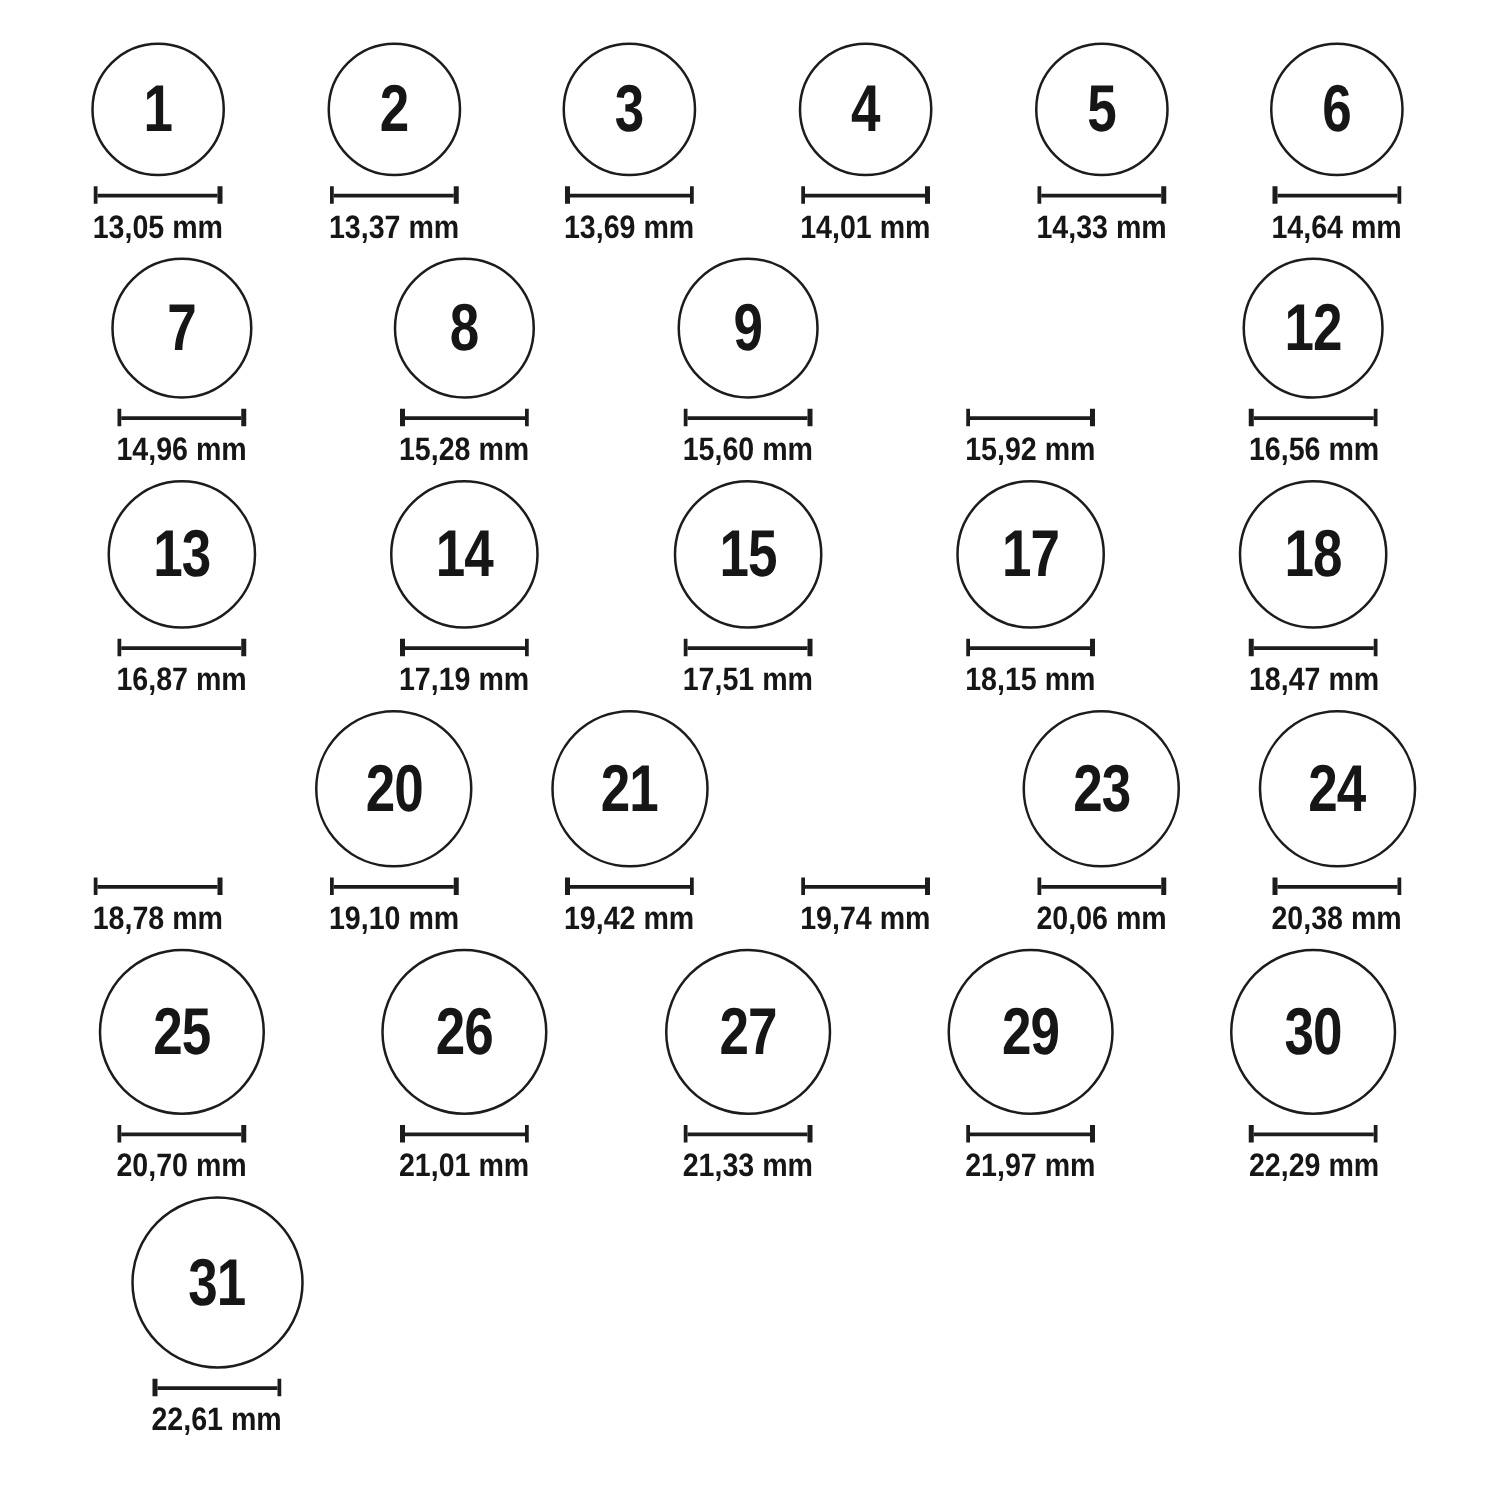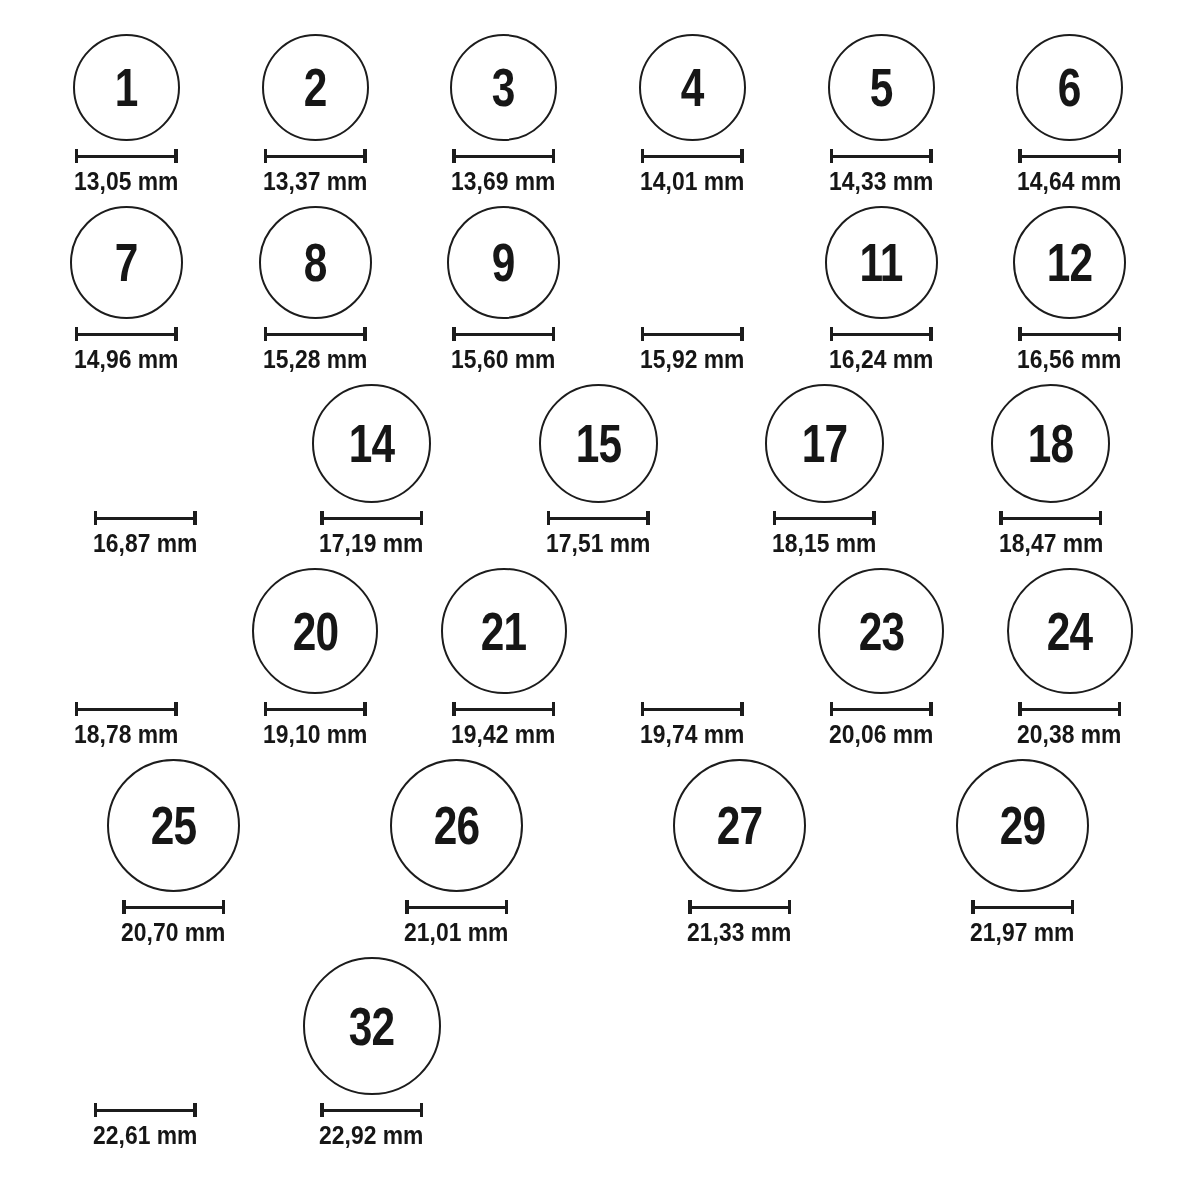--- a/index.html
+++ b/index.html
@@ -188,43 +188,35 @@
       <div class="cell">
         <div class="measure">
           <span class="tick"></span>
           <span class="bar"></span>
           <span class="tick"></span>
         </div>
         <span class="dia">15,92 mm</span>
       </div>
       <div class="cell">
         <div class="circle">
-          <span class="num">11</span>
-        </div>
-        <div class="measure">
-          <span class="tick"></span>
-          <span class="bar"></span>
-          <span class="tick"></span>
-        </div>
-        <span class="dia">16,24 mm</span>
-      </div>
-      <div class="cell">
-        <div class="circle">
           <span class="num">12</span>
         </div>
         <div class="measure">
           <span class="tick"></span>
           <span class="bar"></span>
           <span class="tick"></span>
         </div>
         <span class="dia">16,56 mm</span>
       </div>
     </div>
     <div class="row" style="--d: 119px;">
       <div class="cell">
+        <div class="circle">
+          <span class="num">13</span>
+        </div>
         <div class="measure">
           <span class="tick"></span>
           <span class="bar"></span>
           <span class="tick"></span>
         </div>
         <span class="dia">16,87 mm</span>
       </div>
       <div class="cell">
         <div class="circle">
           <span class="num">14</span>
@@ -370,38 +362,41 @@
         <div class="circle">
           <span class="num">29</span>
         </div>
         <div class="measure">
           <span class="tick"></span>
           <span class="bar"></span>
           <span class="tick"></span>
         </div>
         <span class="dia">21,97 mm</span>
       </div>
+      <div class="cell">
+        <div class="circle">
+          <span class="num">30</span>
+        </div>
+        <div class="measure">
+          <span class="tick"></span>
+          <span class="bar"></span>
+          <span class="tick"></span>
+        </div>
+        <span class="dia">22,29 mm</span>
+      </div>
     </div>
     <div class="row" style="--d: 138px;">
       <div class="cell">
+        <div class="circle">
+          <span class="num">31</span>
+        </div>
         <div class="measure">
           <span class="tick"></span>
           <span class="bar"></span>
           <span class="tick"></span>
         </div>
         <span class="dia">22,61 mm</span>
-      </div>
-      <div class="cell">
-        <div class="circle">
-          <span class="num">32</span>
-        </div>
-        <div class="measure">
-          <span class="tick"></span>
-          <span class="bar"></span>
-          <span class="tick"></span>
-        </div>
-        <span class="dia">22,92 mm</span>
       </div>
       <div class="cell"></div>
       <div class="cell"></div>
       <div class="cell"></div>
     </div>
   </main>
 
 </body></html>

